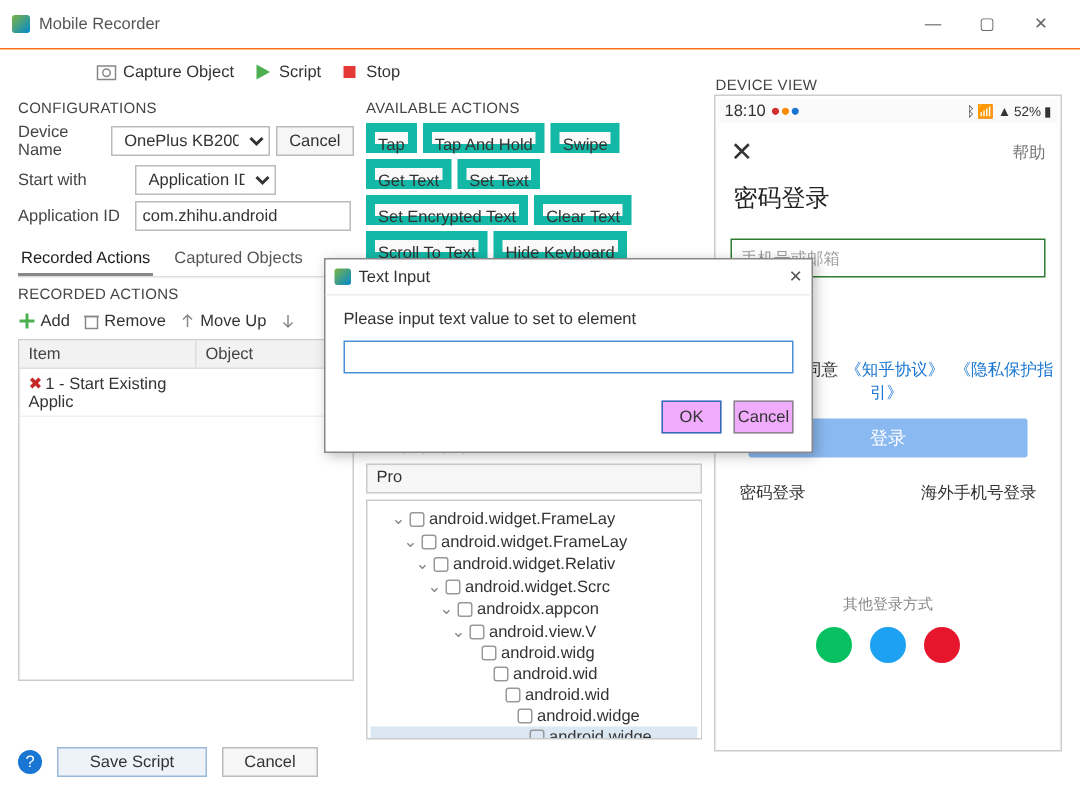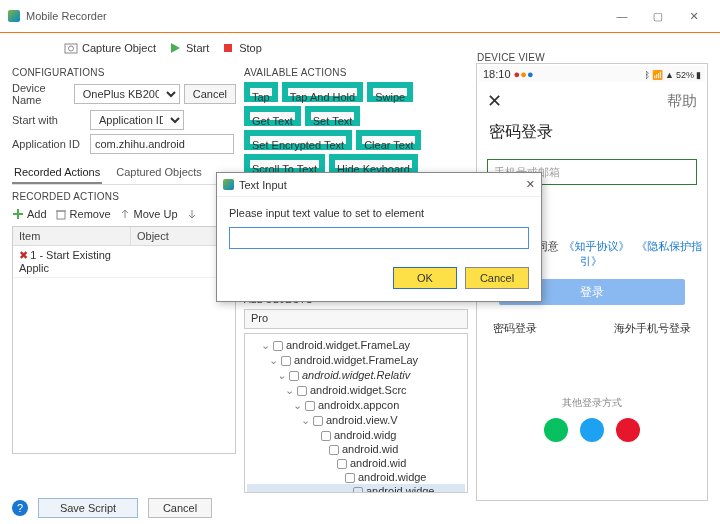--- a/index.html
+++ b/index.html
@@ -38,41 +38,41 @@
 .tree{border:1px solid #ccc;height:160px;overflow:auto;background:#fff;margin-top:4px;padding:4px 2px;font-size:11px;color:#444;position:relative}
 .tnode{white-space:nowrap;padding:1px 0}
 .tnode .tw{color:#888;margin-right:3px;cursor:pointer;display:inline-block;width:9px;text-align:center}
 .tnode .ticon{display:inline-block;width:10px;height:10px;border:1px solid #999;border-radius:2px;margin-right:3px;vertical-align:middle}
 .tnode.sel{background:#dbe7f3}
 .device{background:#fff;height:432px;position:relative}
 .dvstatus{height:16px;background:#fafafa;display:flex;align-items:center;justify-content:space-between;padding:0 4px;font-size:9px;color:#555}
 .dvstatus .icons span{margin-left:2px;font-size:9px}
 .dvtop{display:flex;justify-content:space-between;align-items:center;padding:8px 8px 4px}
 .dvclose{font-size:18px;color:#333}
-.dvhelp{color:#777;font-size:15px}
+.dvhelp{color:#777;font-size:11px}
 .dvtitle{font-size:16px;font-weight:500;color:#222;padding:6px 10px}
 .dvinput{margin:10px 8px;border:1.5px solid #2e7d32;height:26px;display:flex;align-items:center;padding:0 6px}
 .dvinput span{color:#9e9e9e;font-size:11px}
 .dvlinks{text-align:center;font-size:10px;color:#666;margin-top:54px}
 .dvlinks .lk{color:#1976d2;margin:17px 2px}
 .dvbtn{margin:10px 20px;background:#8ab8f0;color:#fff;text-align:center;height:26px;line-height:26px;border-radius:2px;font-size:12px}
 .dvrow{display:flex;justify-content:space-between;padding:6px 14px;font-size:10px;color:#666}
 .dvother{text-align:center;font-size:10px;color:#888;margin-top:54px}
 .dvcircles{display:flex;justify-content:center;gap:12px;margin-top:8px}
 .circ{width:24px;height:24px;border-radius:50%}
 .footer{position:absolute;bottom:6px;left:12px;right:12px;display:flex;align-items:center;gap:10px}
 .qmark{width:16px;height:16px;border-radius:50%;background:#1976d2;color:#fff;text-align:center;line-height:16px;font-size:11px}
 .modal{position:absolute;left:216px;top:172px;width:326px;background:#fff;border:1px solid #888;box-shadow:2px 2px 8px rgba(0,0,0,.25);z-index:10}
 .modal .mtitle{height:24px;display:flex;align-items:center;padding:0 6px;border-bottom:1px solid #eee}
 .modal .mtitle .logo{width:11px;height:11px;background:linear-gradient(135deg,#7cb342,#0288d1);margin-right:5px;border-radius:2px}
 .modal .mtitle .x{margin-left:auto;color:#555}
 .modal .mbody{padding:10px 12px}
 .modal .minput{width:100%;height:22px;border:1px solid #4a90d9;padding:0 4px;margin-top:8px}
 .modal .mbtns{display:flex;justify-content:flex-end;gap:8px;padding:8px 12px 12px}
-.modal .mbtn{border:1px solid #888;background:#fde047;height:22px;width:64px;font-size:11px;cursor:pointer}
+.modal .mbtn{border:1px solid #888;background:#f0abfc;height:22px;width:40px;font-size:11px;cursor:pointer}
 .modal .mbtn.primary{border:1.5px solid #2f6db5}
 svg.arrow{position:absolute;z-index:20;pointer-events:none}
 </style>
 </head>
 <body>
 
 <div class="titlebar">
   <span class="logo"></span>
   <span class="title">Mobile Recorder</span>
   <span class="wbtn">—</span>
@@ -85,21 +85,21 @@
     <span class="tbicon"><svg width="14" height="14">
           <rect x="1" y="3" width="12" height="9" fill="none" stroke="#888"></rect>
           <circle cx="7" cy="7.5" r="2.5" fill="none" stroke="#888"></circle>
         </svg></span>
     <span>Capture Object</span>
   </div>
   <div class="tbitem">
     <span class="tbicon"><svg width="14" height="14">
           <polygon points="3,2 12,7 3,12" fill="#4caf50"></polygon>
         </svg></span>
-    <span>Start</span>
+    <span>Script</span>
   </div>
   <div class="tbitem">
     <span class="tbicon"><svg width="14" height="14">
           <rect x="3" y="3" width="8" height="8" fill="#e53935"></rect>
         </svg></span>
     <span>Stop</span>
   </div>
 </div>
 
 <div class="main">
@@ -176,21 +176,21 @@
         <div class="chip">Switch To Landscape</div>
         <div class="chip">Switch To Portrait</div>
       </div>
 
     <div class="mid-sect" style="margin-top:72px">
       <div class="sect-label">ALL OBJECTS</div>
       <div style="border:1px solid #ccc;height:20px;margin-top:4px;background:#f7f7f7;padding:2px 6px">Pro</div>
       <div class="tree" id="tree">
           <div class="tnode" style="padding-left: 14px;"><span class="tw">⌄</span><span class="ticon"></span>android.widget.FrameLay</div>
           <div class="tnode" style="padding-left: 22px;"><span class="tw">⌄</span><span class="ticon"></span>android.widget.FrameLay</div>
-          <div class="tnode" style="padding-left: 30px; font-style: italic;"><span class="tw">⌄</span><span class="ticon"></span>android.widget.Relativ</div>
+          <div class="tnode" style="padding-left: 30px;"><span class="tw">⌄</span><span class="ticon"></span>android.widget.Relativ</div>
           <div class="tnode" style="padding-left: 38px;"><span class="tw">⌄</span><span class="ticon"></span>android.widget.Scrc</div>
           <div class="tnode" style="padding-left: 46px;"><span class="tw">⌄</span><span class="ticon"></span>androidx.appcon</div>
           <div class="tnode" style="padding-left: 54px;"><span class="tw">⌄</span><span class="ticon"></span>android.view.V</div>
           <div class="tnode" style="padding-left: 62px;"><span class="tw"></span><span class="ticon"></span>android.widg</div>
           <div class="tnode" style="padding-left: 70px;"><span class="tw"></span><span class="ticon"></span>android.wid</div>
           <div class="tnode" style="padding-left: 78px;"><span class="tw"></span><span class="ticon"></span>android.wid</div>
           <div class="tnode" style="padding-left: 86px;"><span class="tw"></span><span class="ticon"></span>android.widge</div>
           <div class="tnode sel" style="padding-left: 94px;"><span class="tw"></span><span class="ticon"></span>android.widge</div>
         </div>
     </div>

